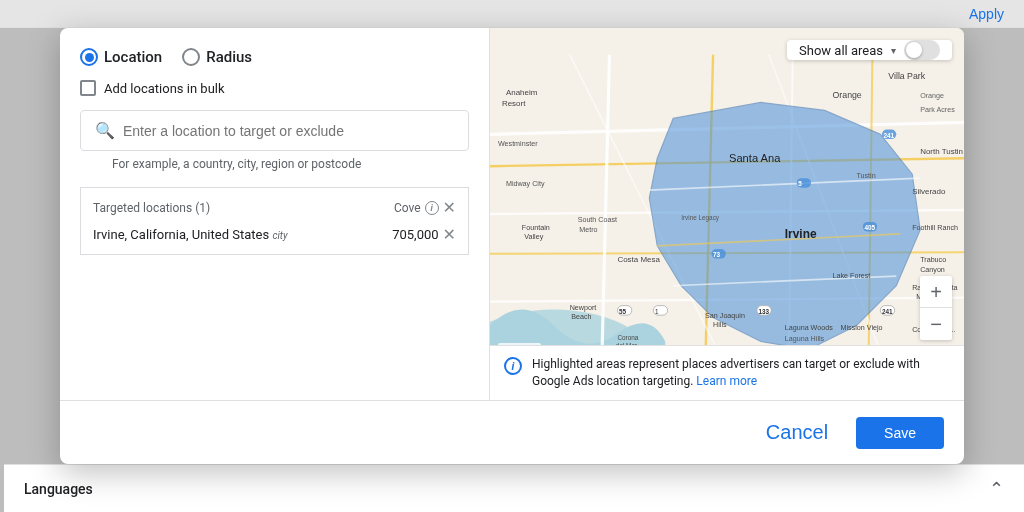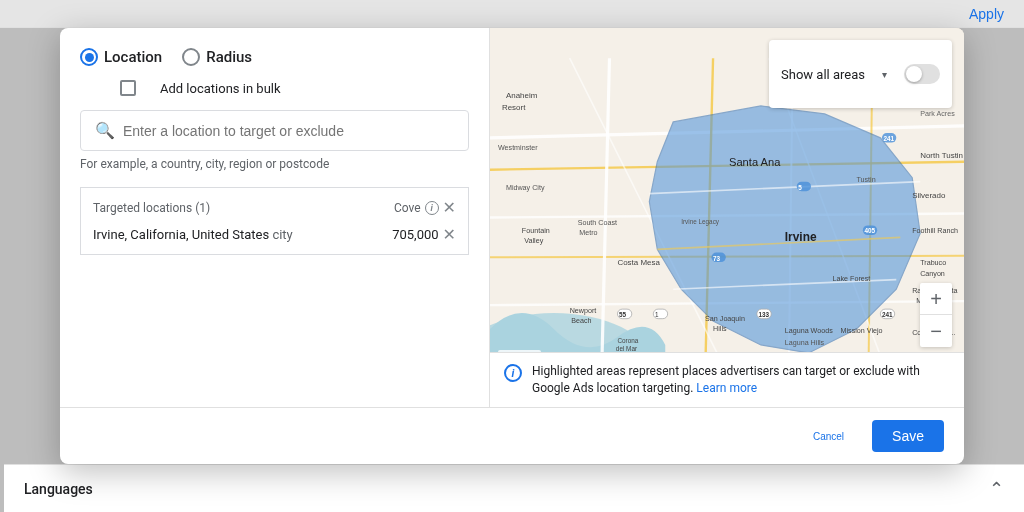--- a/index.html
+++ b/index.html
@@ -136,23 +136,22 @@
 
     .radio-label {
       font-size: 15px;
       color: #202124;
       font-weight: 500;
     }
 
     .checkbox-row {
       display: flex;
       align-items: flex-end;
-      gap: 24px;
+      gap: 8px;
       margin-bottom: 14px;
-      margin-left: 40px;
     }
     .checkbox-box {
       width: 16px;
       height: 16px;
       border: 2px solid #80868b;
       border-radius: 2px;
       background: #fff;
     }
     .checkbox-label {
       font-size: 13px;
@@ -179,20 +178,21 @@
       font-size: 14px;
       color: #7f1d1d;
       width: 100%;
       background: transparent;
     }
 
     .hint-text {
       font-size: 12px;
       color: #5f6368;
       margin-bottom: 16px;
+      margin-left: 32px;
     }
 
     .targeted-section {
       border: 1px solid #dadce0;
       border-radius: 0;
       padding: 10px 12px;
     }
     .targeted-header {
       display: flex;
       align-items: center;
@@ -235,22 +235,23 @@
     .location-row {
       display: flex;
       align-items: center;
       justify-content: space-between;
     }
     .location-name {
       font-size: 13px;
       color: #202124;
     }
     .location-type {
-      font-size: 13px;
+      font-size: 10px;
       color: #5f6368;
+      font-style: italic;
     }
     .location-reach {
       display: flex;
       align-items: center;
       gap: 4px;
       font-size: 13px;
       color: #202124;
     }
 
     
@@ -259,34 +260,34 @@
       align-items: center;
       justify-content: flex-end;
       padding: 12px 20px;
       border-top: 1px solid #e0e0e0;
       gap: 12px;
     }
     .cancel-btn {
       background: none;
       border: none;
       color: #1a73e8;
-      font-size: 10px;
+      font-size: 20px;
       font-weight: 500;
       cursor: pointer;
       padding: 8px 16px;
     }
     .save-btn {
       background: #1a73e8;
       color: #fff;
       border: none;
       border-radius: 4px;
       font-size: 14px;
       font-weight: 500;
       cursor: pointer;
-      padding: 8px 20px;
+      padding: 8px 28px;
     }
 
     
     .right-panel {
       flex: 1;
       position: relative;
       overflow: hidden;
       background: #e8e0d0;
     }
 
@@ -302,22 +303,22 @@
     
     .map-toggle-bar {
       position: absolute;
       top: 12px;
       right: 12px;
       background: #fff;
       border-radius: 4px;
       box-shadow: 0 1px 4px rgba(0,0,0,0.2);
       display: flex;
       align-items: center;
-      padding: 24px 12px;
-      gap: 17px;
+      padding: 0 12px;
+      gap: 8px;
       z-index: 10;
     }
     .toggle-label {
       font-size: 13px;
       color: #202124;
     }
     .chevron-down-icon {
       font-size: 10px;
       color: #5f6368;
     }

